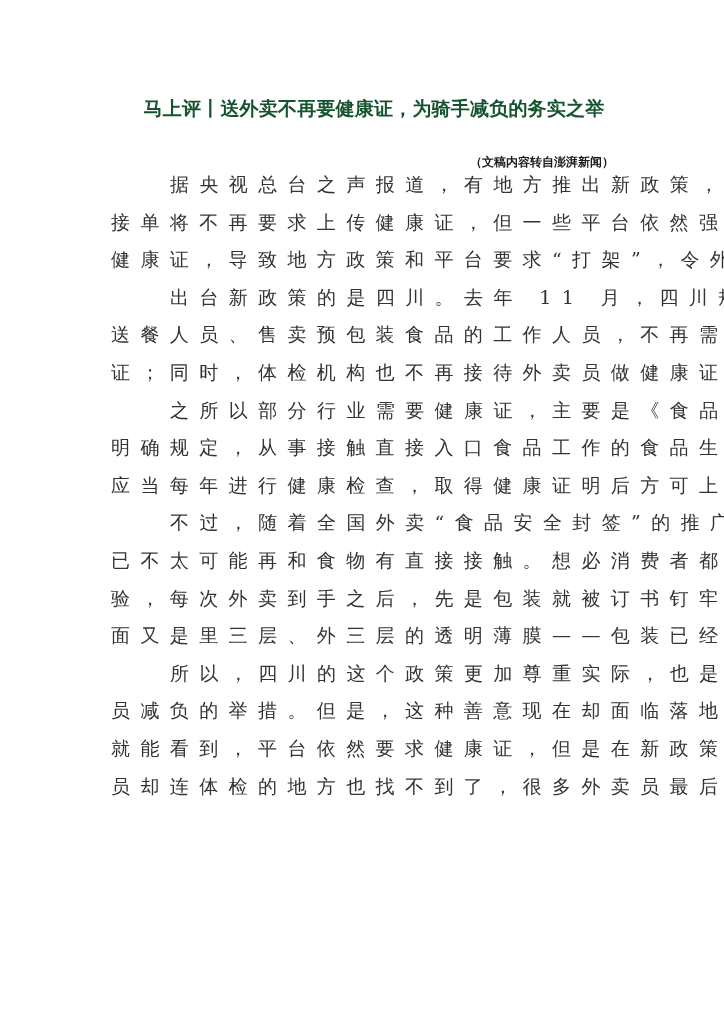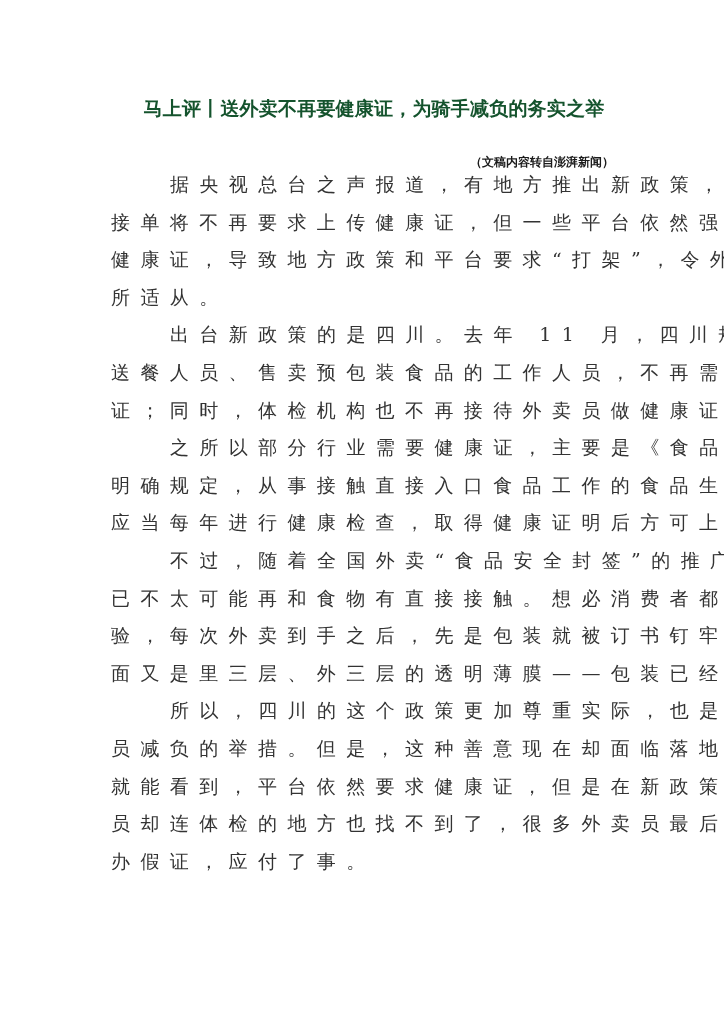--- a/index.html
+++ b/index.html
@@ -71,21 +71,20 @@
 <div class="page">
   <div class="title">马上评丨送外卖不再要健康证，为骑手减负的务实之举</div>
   <div class="source">（文稿内容转自澎湃新闻）</div>
 
   <div class="body-text">
 
     <div>
       <span class="line indent">据央视总台之声报道，有地方推出新政策，对外卖骑手</span>
       <span class="line">接单将不再要求上传健康证，但一些平台依然强制要求上传</span>
       <span class="line">健康证，导致地方政策和平台要求“打架”，令外卖骑手无</span>
-      <span class="line">所适从。</span>
     </div>
 
     <div>
       <span class="line indent">出台新政策的是四川。去年 11 月，四川规定全省外卖</span>
       <span class="line">送餐人员、售卖预包装食品的工作人员，不再需要办理健康</span>
       <span class="line">证；同时，体检机构也不再接待外卖员做健康证体检。</span>
     </div>
 
     <div>
       <span class="line indent">之所以部分行业需要健康证，主要是《食品安全法》有</span>
@@ -98,16 +97,15 @@
       <span class="line">已不太可能再和食物有直接接触。想必消费者都有这样的体</span>
       <span class="line">验，每次外卖到手之后，先是包装就被订书钉牢牢封死，里</span>
       <span class="line">面又是里三层、外三层的透明薄膜——包装已经如此严实，</span>
     </div>
 
     <div>
       <span class="line indent">所以，四川的这个政策更加尊重实际，也是一种为外卖</span>
       <span class="line">员减负的举措。但是，这种善意现在却面临落地难。从报道</span>
       <span class="line">就能看到，平台依然要求健康证，但是在新政策之下，外卖</span>
       <span class="line">员却连体检的地方也找不到了，很多外卖员最后只能 P 图、</span>
-      <span class="line">办假证，应付了事。</span>
     </div>
   </div>
 </div>
 
 </body></html>

